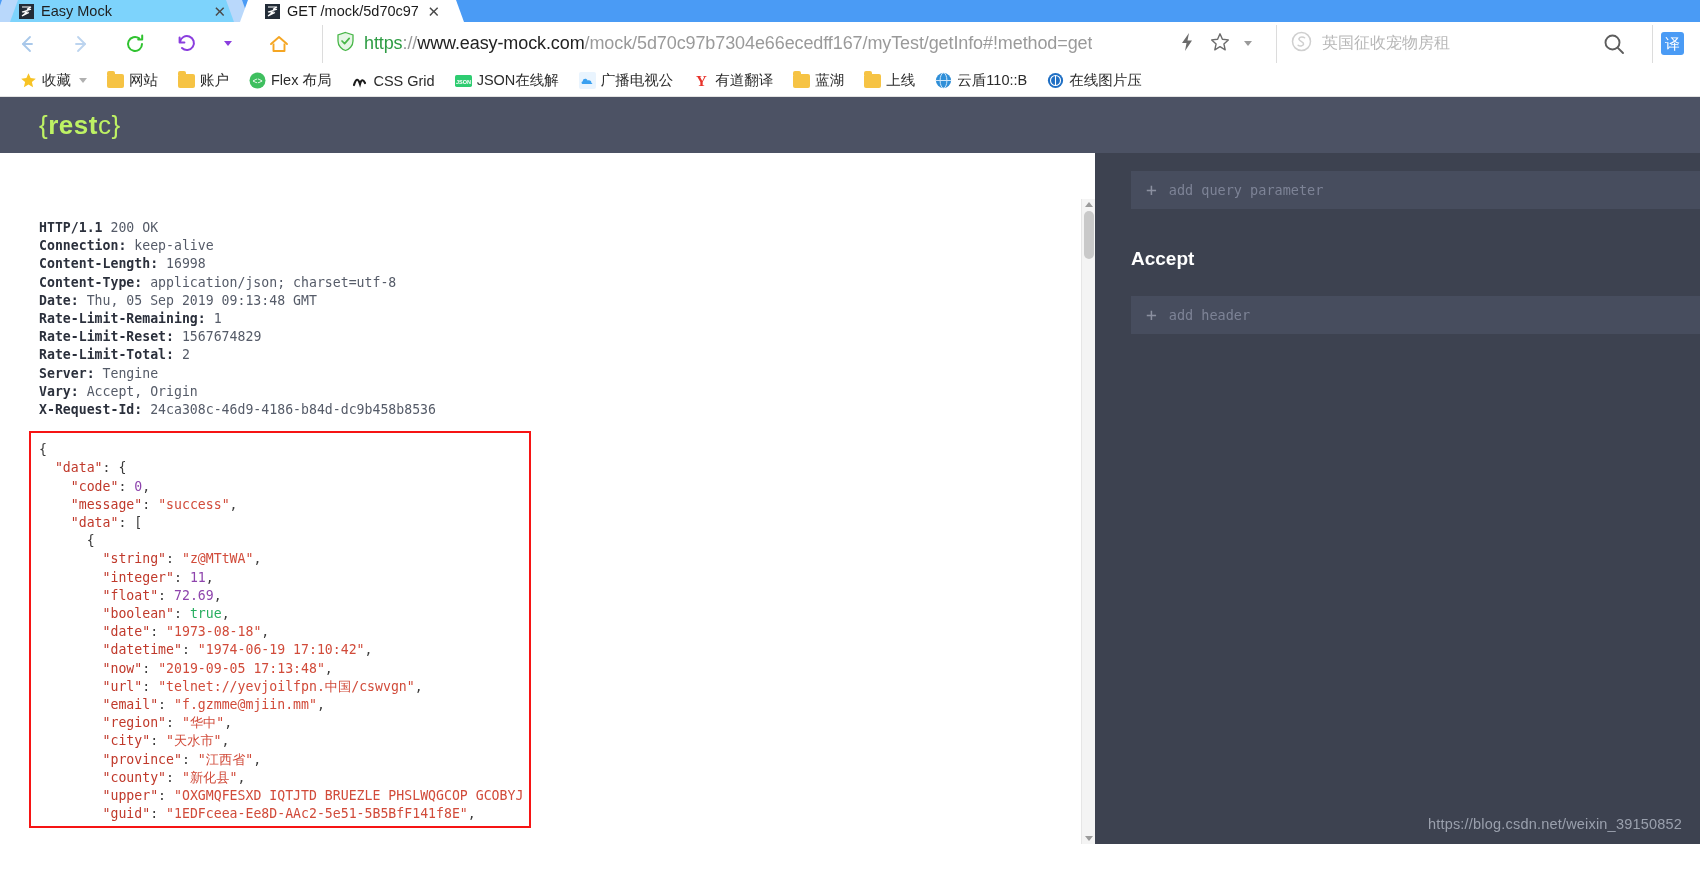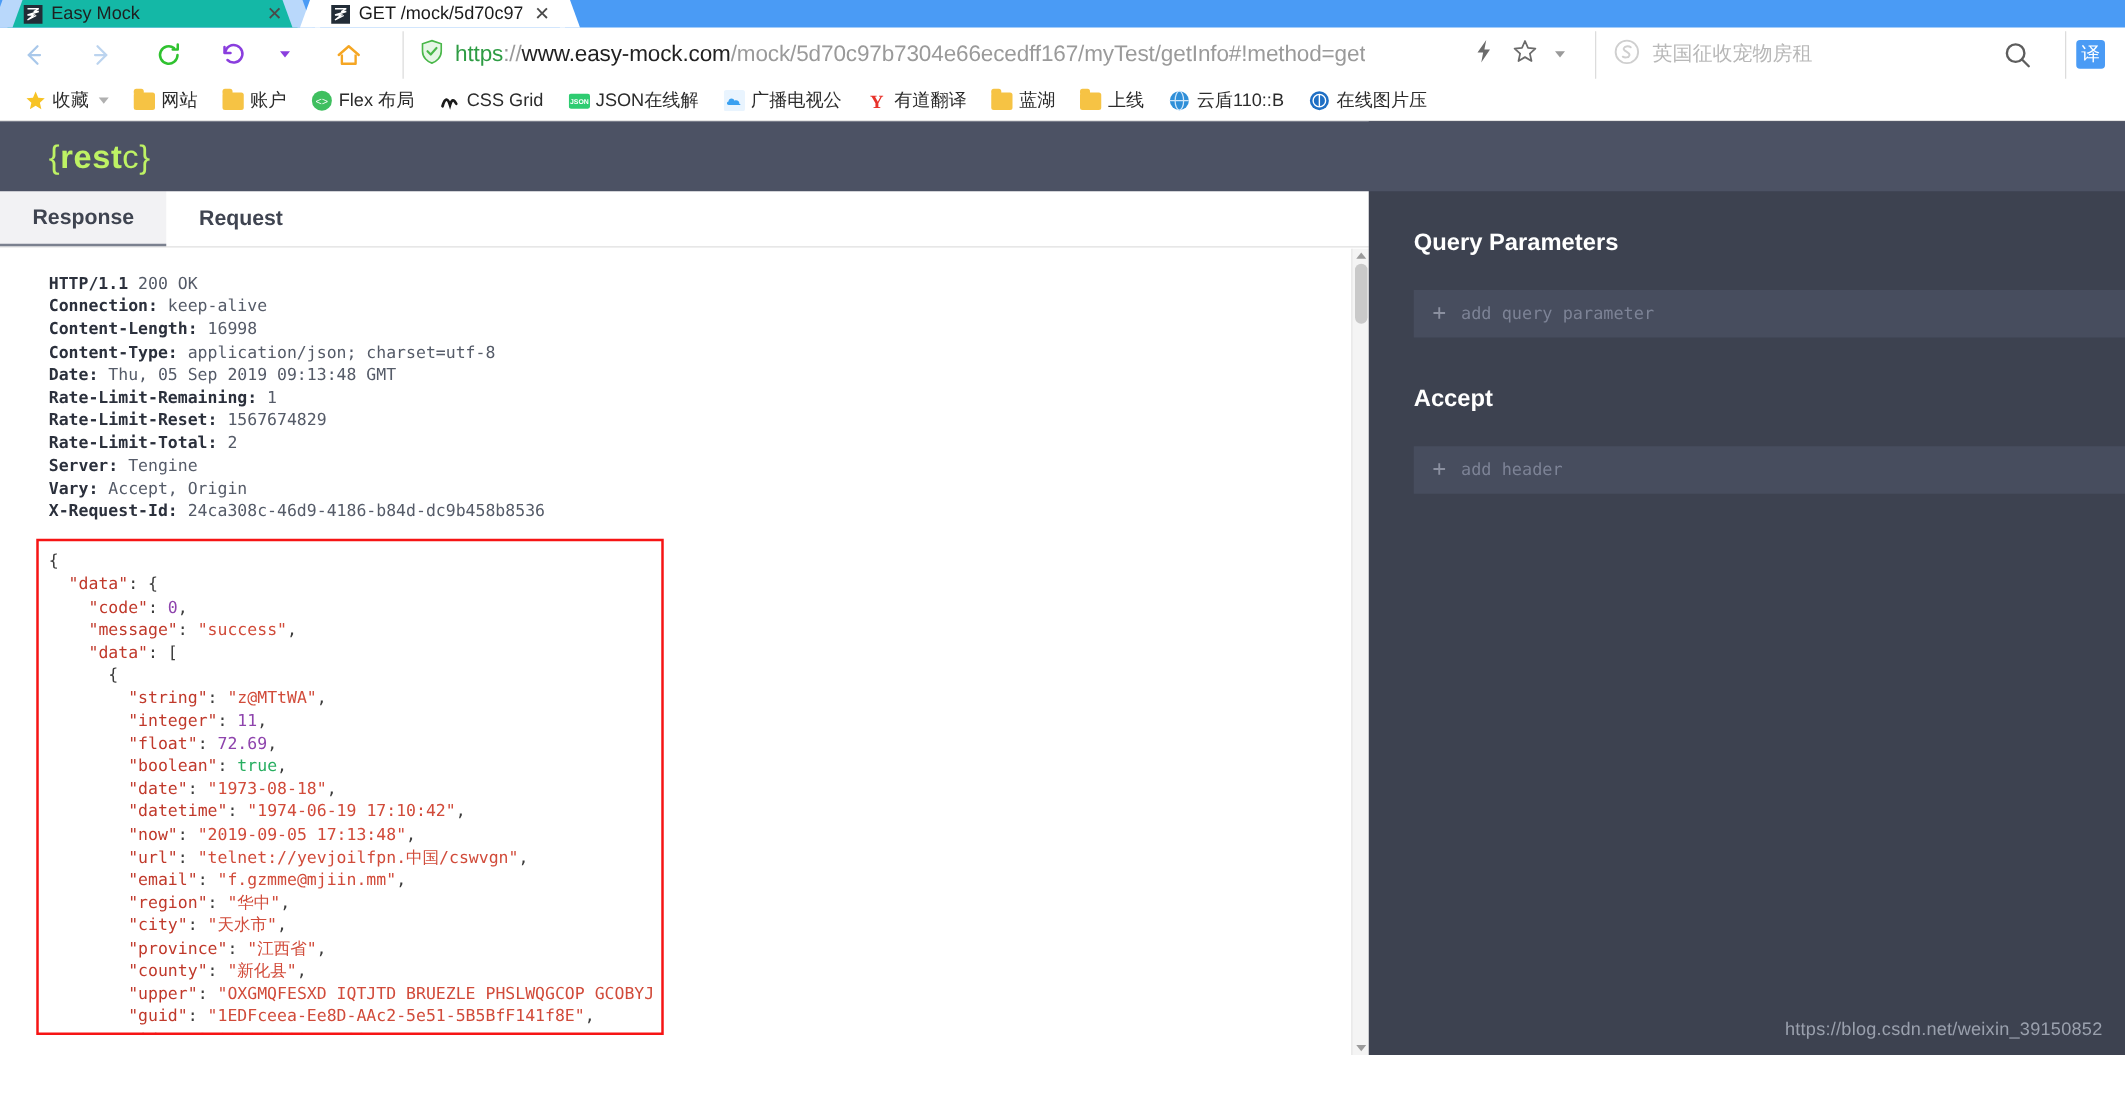--- a/index.html
+++ b/index.html
@@ -14,21 +14,21 @@
   
   .tabstrip {
     height: 22px; background: #4a9bf5; position: relative;
     display: flex; align-items: flex-end; padding-left: 6px;
   }
   .tab {
     height: 22px; display: flex; align-items: center; gap: 7px;
     padding: 0 10px 0 13px; font-size: 14.5px; color: #1a1a1a;
     position: relative; min-width: 160px; max-width: 250px;
   }
-  .tab.inactive { background: #14b8a6; color: #1f1f1f; width: 232px; }
+  .tab.inactive { background: #7dd3fc; color: #1f1f1f; width: 232px; }
   .tab.active   { background: #ffffff; width: 200px; }
   .tab-skew-l, .tab-skew-r {
     position: absolute; top: 0; width: 16px; height: 22px;
   }
   .tab.inactive .tab-skew-l { left: -8px; background: #b9d8fb; transform: skewX(-20deg); }
   .tab.inactive .tab-skew-r { right: -8px; background: #b9d8fb; transform: skewX(20deg); }
   .tab.active .tab-skew-l { left: -8px; background: #ffffff; transform: skewX(-20deg); }
   .tab.active .tab-skew-r { right: -8px; background: #ffffff; transform: skewX(20deg); }
   .tab-favicon {
     width: 15px; height: 15px; background: #222c37; flex: 0 0 15px;
@@ -383,41 +383,36 @@
     </div>
   </div>
 
   <div class="app">
 
     <div class="app-header">
       <div class="brand"><span class="thin">{</span><b>rest</b><span class="thin">c</span><span class="thin">}</span></div>
     </div>
 
     <div class="app-left">
-      <div class="tabs-row">
-        <div class="rtab active">Response</div>
-        <div class="rtab">Request</div>
-      </div>
 
       <div class="resp-pane">
         <div class="headers-block mono" id="hdrs"><div><span class="h-key">HTTP/1.1 </span><span class="h-val">200 OK</span></div><div><span class="h-key">Connection: </span><span class="h-val">keep-alive</span></div><div><span class="h-key">Content-Length: </span><span class="h-val">16998</span></div><div><span class="h-key">Content-Type: </span><span class="h-val">application/json; charset=utf-8</span></div><div><span class="h-key">Date: </span><span class="h-val">Thu, 05 Sep 2019 09:13:48 GMT</span></div><div><span class="h-key">Rate-Limit-Remaining: </span><span class="h-val">1</span></div><div><span class="h-key">Rate-Limit-Reset: </span><span class="h-val">1567674829</span></div><div><span class="h-key">Rate-Limit-Total: </span><span class="h-val">2</span></div><div><span class="h-key">Server: </span><span class="h-val">Tengine</span></div><div><span class="h-key">Vary: </span><span class="h-val">Accept, Origin</span></div><div><span class="h-key">X-Request-Id: </span><span class="h-val">24ca308c-46d9-4186-b84d-dc9b458b8536</span></div></div>
         <div class="json-box mono" id="jsonbox"><div><span class="j-punc">{</span></div><div><span class="j-punc">  </span><span class="j-key">"data"</span><span class="j-punc">: {</span></div><div><span class="j-punc">    </span><span class="j-key">"code"</span><span class="j-punc">: </span><span class="j-num">0</span><span class="j-punc">,</span></div><div><span class="j-punc">    </span><span class="j-key">"message"</span><span class="j-punc">: </span><span class="j-str">"success"</span><span class="j-punc">,</span></div><div><span class="j-punc">    </span><span class="j-key">"data"</span><span class="j-punc">: [</span></div><div><span class="j-punc">      {</span></div><div><span class="j-punc">        </span><span class="j-key">"string"</span><span class="j-punc">: </span><span class="j-str">"z@MTtWA"</span><span class="j-punc">,</span></div><div><span class="j-punc">        </span><span class="j-key">"integer"</span><span class="j-punc">: </span><span class="j-num">11</span><span class="j-punc">,</span></div><div><span class="j-punc">        </span><span class="j-key">"float"</span><span class="j-punc">: </span><span class="j-num">72.69</span><span class="j-punc">,</span></div><div><span class="j-punc">        </span><span class="j-key">"boolean"</span><span class="j-punc">: </span><span class="j-bool">true</span><span class="j-punc">,</span></div><div><span class="j-punc">        </span><span class="j-key">"date"</span><span class="j-punc">: </span><span class="j-str">"1973-08-18"</span><span class="j-punc">,</span></div><div><span class="j-punc">        </span><span class="j-key">"datetime"</span><span class="j-punc">: </span><span class="j-str">"1974-06-19 17:10:42"</span><span class="j-punc">,</span></div><div><span class="j-punc">        </span><span class="j-key">"now"</span><span class="j-punc">: </span><span class="j-str">"2019-09-05 17:13:48"</span><span class="j-punc">,</span></div><div><span class="j-punc">        </span><span class="j-key">"url"</span><span class="j-punc">: </span><span class="j-str">"telnet://yevjoilfpn.中国/cswvgn"</span><span class="j-punc">,</span></div><div><span class="j-punc">        </span><span class="j-key">"email"</span><span class="j-punc">: </span><span class="j-str">"f.gzmme@mjiin.mm"</span><span class="j-punc">,</span></div><div><span class="j-punc">        </span><span class="j-key">"region"</span><span class="j-punc">: </span><span class="j-str">"华中"</span><span class="j-punc">,</span></div><div><span class="j-punc">        </span><span class="j-key">"city"</span><span class="j-punc">: </span><span class="j-str">"天水市"</span><span class="j-punc">,</span></div><div><span class="j-punc">        </span><span class="j-key">"province"</span><span class="j-punc">: </span><span class="j-str">"江西省"</span><span class="j-punc">,</span></div><div><span class="j-punc">        </span><span class="j-key">"county"</span><span class="j-punc">: </span><span class="j-str">"新化县"</span><span class="j-punc">,</span></div><div><span class="j-punc">        </span><span class="j-key">"upper"</span><span class="j-punc">: </span><span class="j-str">"OXGMQFESXD IQTJTD BRUEZLE PHSLWQGCOP GCOBYJ TYIZVGBDH"</span></div><div><span class="j-punc">        </span><span class="j-key">"guid"</span><span class="j-punc">: </span><span class="j-str">"1EDFceea-Ee8D-AAc2-5e51-5B5BfF141f8E"</span><span class="j-punc">,</span></div><div><span class="j-punc">        </span><span class="j-key">"id"</span><span class="j-punc">: </span><span class="j-str">"370000199005171381"</span><span class="j-punc">,</span></div></div>
       </div>
 
       <div class="scrolltrack">
         <div class="scrollarrow" style="top:3px;border-bottom:5px solid #9b9b9b;"></div>
         <div class="scrollthumb"></div>
         <div class="scrollarrow" style="bottom:3px;border-top:5px solid #9b9b9b;"></div>
       </div>
     </div>
 
     <div class="app-right">
       <div class="rp-inner">
 
-        <div class="rp-section-title">Query Parameters</div>
         <div class="adder" style="margin-right:0;">
           <span class="plus">+</span>
           <span>add query parameter</span>
         </div>
 
         <div class="rp-section-title">Accept</div>
         <div class="adder">
           <span class="plus">+</span>
           <span>add header</span>
         </div>

